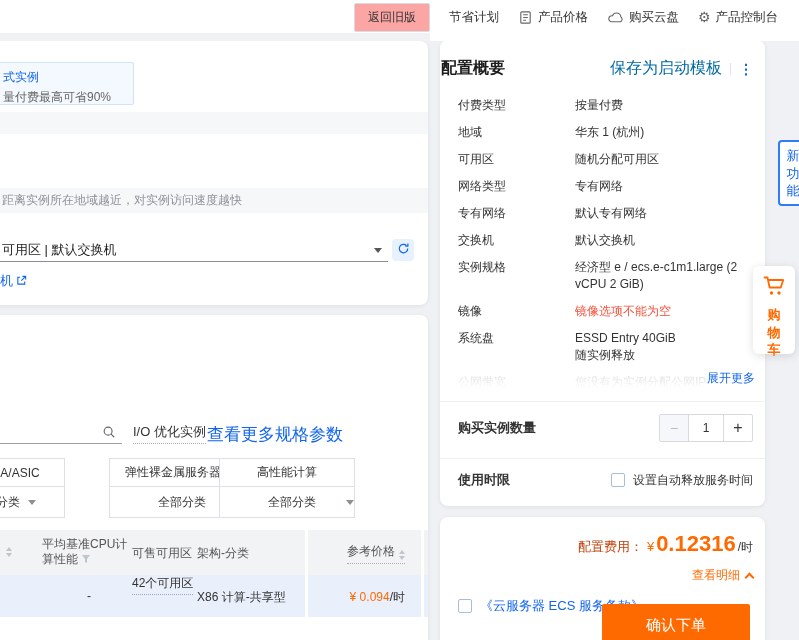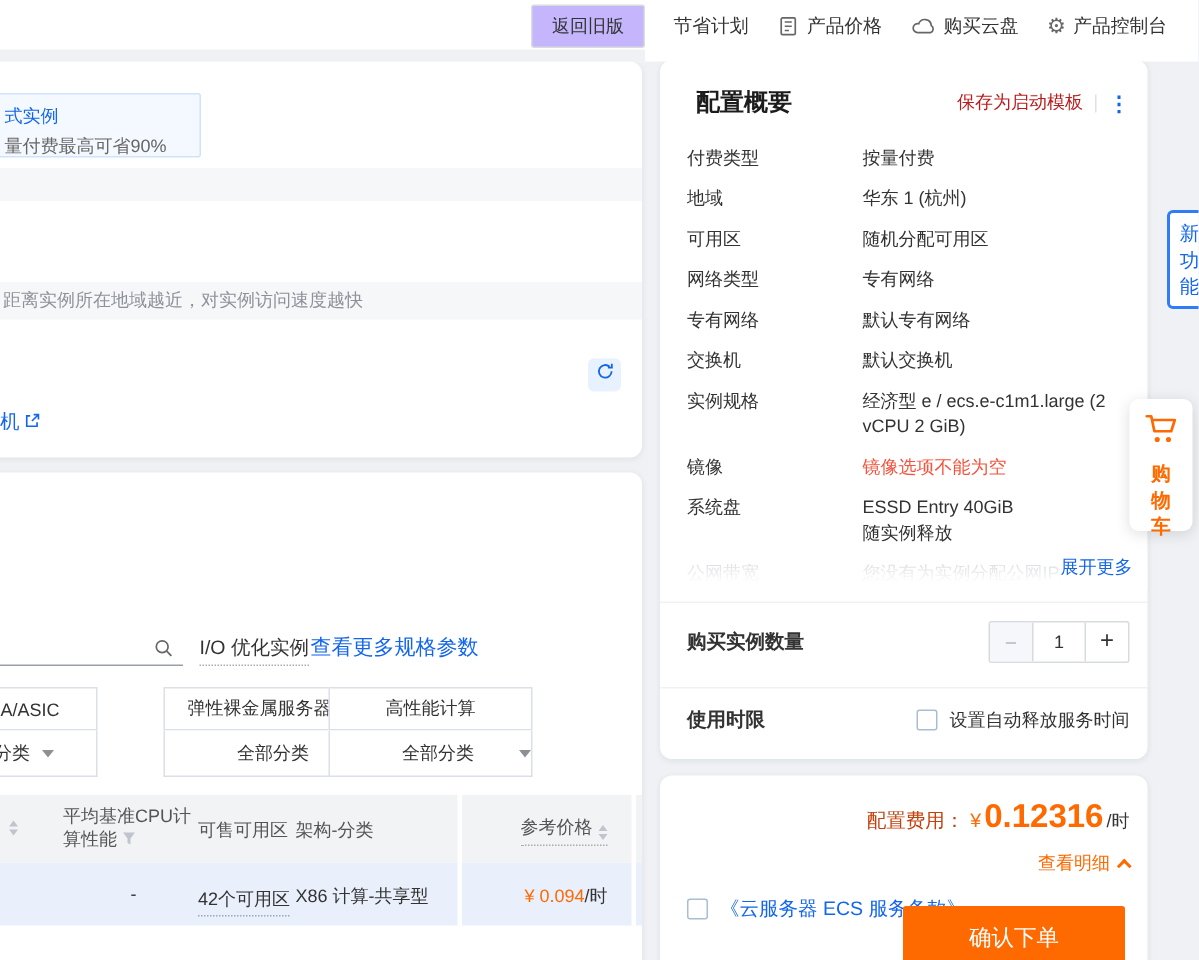--- a/index.html
+++ b/index.html
@@ -10,21 +10,21 @@
     font-family:"Liberation Sans", sans-serif;
     color:#333;
   }
   
   .topbar {
     position:absolute; left:0; top:0; width:799px; height:41px;
     background:#fff; display:flex; justify-content:flex-end; align-items:center;
     padding-right:21px; padding-bottom:7px; gap:19px; z-index:3;
   }
   .back-btn {
-    border:1px solid #d9dbde; border-radius:2px; background:#c4b5fd;
+    border:1px solid #d9dbde; border-radius:2px; background:#fca5a5;
     padding:5px 13px; font-size:12px; color:#333; cursor:pointer;margin-left:13px;
   }
   .menu-item { display:flex; align-items:center; gap:5px; font-size:12.5px; color:#333; cursor:pointer; }
   .menu-item svg { display:block; }
   .gear-glyph { font-size:14px; color:#666; line-height:1; }
   .left-top-strip { position:absolute; left:0; top:33px; width:430px; height:8px; background:#eff1f4; z-index:4; }
 
   
   .card { position:absolute; background:#fff; border-radius:8px; box-shadow:0 1px 4px rgba(31,45,61,.08); }
 
@@ -61,21 +61,21 @@
   #left-card-b { left:-12px; top:315px; width:440px; height:340px; }
   .search-line {
     position:absolute; left:12px; top:105px; width:122px; height:24px;
     border-bottom:1px solid #9aa0a6;
   }
   .search-line svg { position:absolute; right:6px; top:5px; }
   .io-label {
     position:absolute; left:145px; top:108px; font-size:13px; color:#333;
     border-bottom:1px dotted #a9adb3; padding-bottom:2px; cursor:help;
   }
-  .more-link { position:absolute; left:219px; top:108px; font-size:14px; color:#1366ec; cursor:pointer; }
+  .more-link { position:absolute; left:219px; top:108px; font-size:17px; color:#1366ec; cursor:pointer; }
   .cat-box { position:absolute; top:143px; cursor:pointer; }
   #cat1 { left:-63px; width:140px; }
   #cat2 { left:89px;  width:128px;margin-left:32px; }
   #cat3 { left:231px; width:136px; }
   .cat-title {
     height:29px; border:1px solid #dcdfe6; background:#fff;
     display:flex; align-items:center; justify-content:center; font-size:12px; color:#333;
   }
   #cat1 .cat-title { justify-content:flex-start; padding-left:65px; }
   .cat-select {
@@ -94,32 +94,32 @@
   .sort-icon { display:inline-flex; flex-direction:column; gap:2px; }
   .sort-icon i { display:block; width:0; height:0; border-left:3.5px solid transparent; border-right:3.5px solid transparent; }
   .sort-icon .up { border-bottom:4px solid #c0c4cc; }
   .sort-icon .dn { border-top:4px solid #c0c4cc; }
   .h-sort0 { position:absolute; left:18px; top:17px; }
   .funnel { margin-left:3px; vertical-align:-1px; }
   .col-div { position:absolute; top:215px; width:3px; height:87px; background:#fff; z-index:2; }
   #col-div1 { left:317px; } #col-div2 { left:433px; }
   .tbl-row { position:absolute; left:0; top:260px; width:440px; height:42px; background:#e9effb; font-size:12px; color:#333; cursor:pointer; }
   .tbl-row .r-cpu { position:absolute; left:99px; top:14px; }
-  .tbl-row .r-zones { position:absolute; left:144px; top:16px; border-bottom:1px dotted #9aa8c0; padding-bottom:2px;text-align:center; }
+  .tbl-row .r-zones { position:absolute; left:144px; top:0; border-bottom:1px dotted #9aa8c0; padding-bottom:2px;text-align:center; }
   .tbl-row .r-arch { position:absolute; left:209px; top:14px; }
   .tbl-row .r-price { position:absolute; right:23px; top:14px; }
   .r-price .amt { color:#ff6a00; }
   .r-price .unit { color:#333; }
 
   
   #summary-card { left:440px; top:40px; width:325px; height:466px; overflow:hidden; }
-  .sum-head { display:flex; justify-content:space-between; align-items:center; padding:18px 12px 0 24px; margin-bottom:18px; }
+  .sum-head { display:flex; justify-content:space-between; align-items:center; padding:18px 12px 0 1px; margin-bottom:18px; }
   .sum-title { font-size:16px; font-weight:700; color:#1c1c1c; }
   .sum-head-right { display:flex; align-items:center; gap:8px; }
-  .save-tpl { font-size:12px; color:#b91c1c; cursor:pointer; }
+  .save-tpl { font-size:16px; color:#0369a1; cursor:pointer; }
   .vdiv { width:1px; height:12px; background:#dfe1e6; }
   .dots { color:#1366ec; font-size:14px; font-weight:700; cursor:pointer; line-height:1; }
   .sum-fields { padding:0 12px 0 18px; position:relative; }
   .f-row { display:flex; margin-bottom:10px; font-size:12px; line-height:17px; }
   .f-label { flex:0 0 117px; color:#333; }
   .f-value { flex:1; color:#333; white-space:pre-line; }
   .f-row.error .f-value { color:#f5533d; }
   .f-row.muted .f-label, .f-row.muted .f-value { color:#b9bdc4; }
   .fade-mask { position:absolute; left:0; right:0; bottom:-2px; height:30px;
     background:linear-gradient(rgba(255,255,255,0), #fff 85%); pointer-events:none; }
@@ -201,20 +201,24 @@
 </div>
 <div class="left-top-strip"></div>
 
 <div class="card" id="left-card-a">
   <div class="callout">
     <div class="c1">式实例</div>
     <div class="c2">量付费最高可省90%</div>
   </div>
   <div class="gray-band" id="band1"></div>
   <div class="gray-band" id="hint-band">距离实例所在地域越近，对实例访问速度越快</div>
+  <div class="zone-select">
+    <span class="val">可用区 | 默认交换机</span>
+    <span class="caret-down"></span>
+  </div>
   <div class="refresh-btn">
     <span><svg width="13" height="13" viewBox="0 0 16 16">
           <path d="M13.2 8a5.2 5.2 0 1 1-1.6-3.7" fill="none" stroke="#1366ec" stroke-width="1.5"></path>
           <path d="M13.4 1.8v3.2h-3.2" fill="none" stroke="#1366ec" stroke-width="1.5"></path>
         </svg></span>
   </div>
   <div class="partial-link">
     <span>机</span>
     <span><svg width="11" height="11" viewBox="0 0 12 12">
           <path d="M4.5 2.5H2v7.5h7.5V7" fill="none" stroke="#1366ec" stroke-width="1.2"></path>

